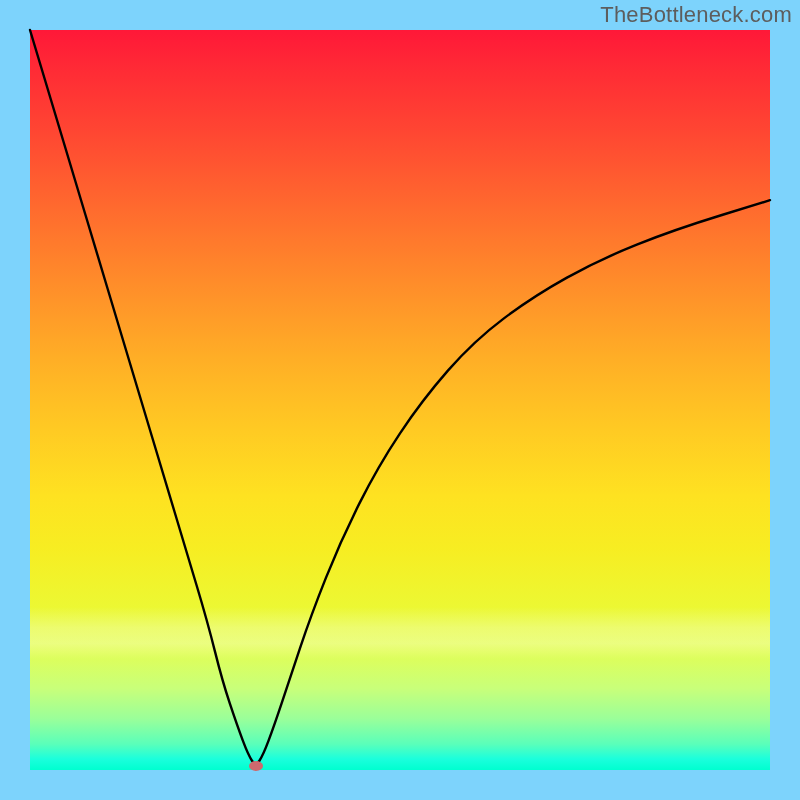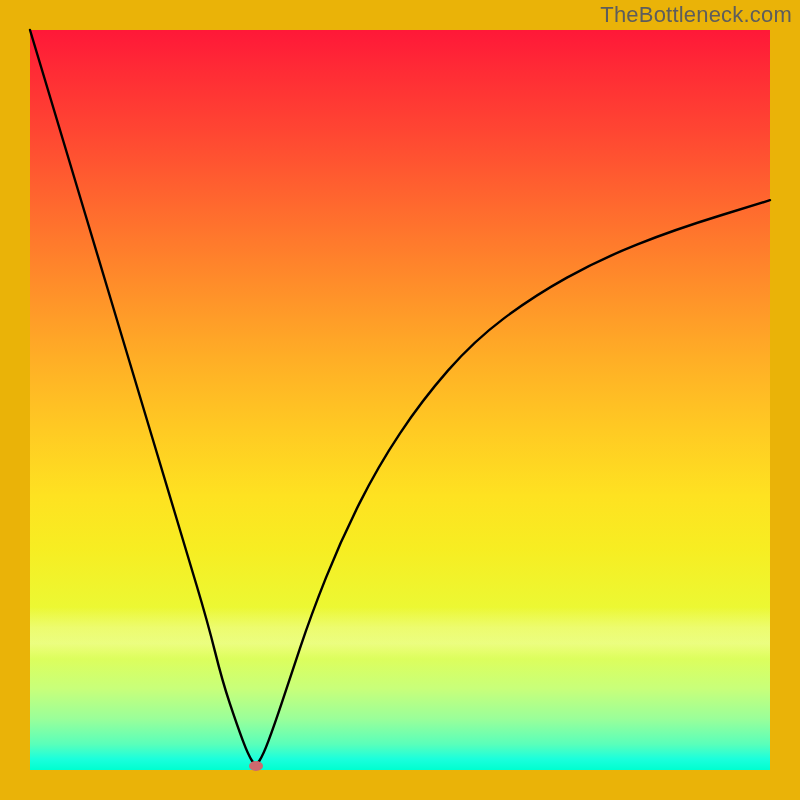--- a/index.html
+++ b/index.html
@@ -8,21 +8,21 @@
     width: 800px;
     height: 800px;
     background: #000;
     overflow: hidden;
     font-family: Arial, Helvetica, sans-serif;
   }
   .frame {
     position: relative;
     width: 800px;
     height: 800px;
-    background: #eab308;
+    background: #7dd3fc;
   }
   .watermark {
     position: absolute;
     top: 2px;
     right: 8px;
     color: #5d5d5d;
     font-size: 22px;
     font-weight: 500;
     letter-spacing: 0.2px;
     z-index: 20;

